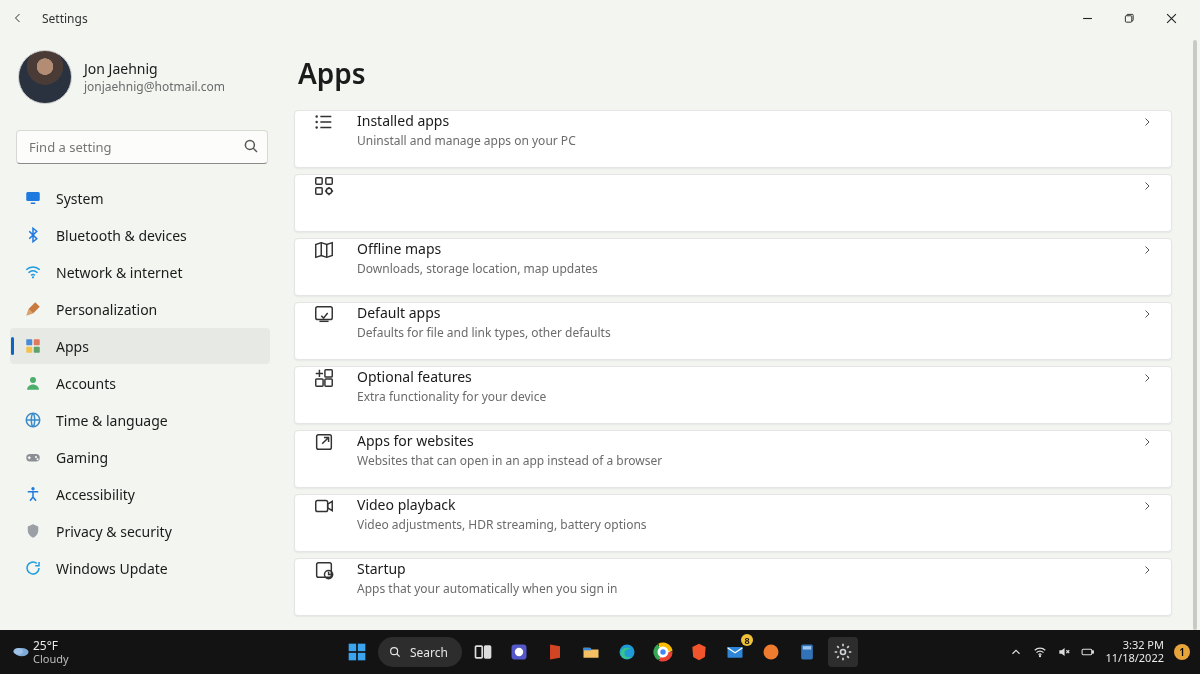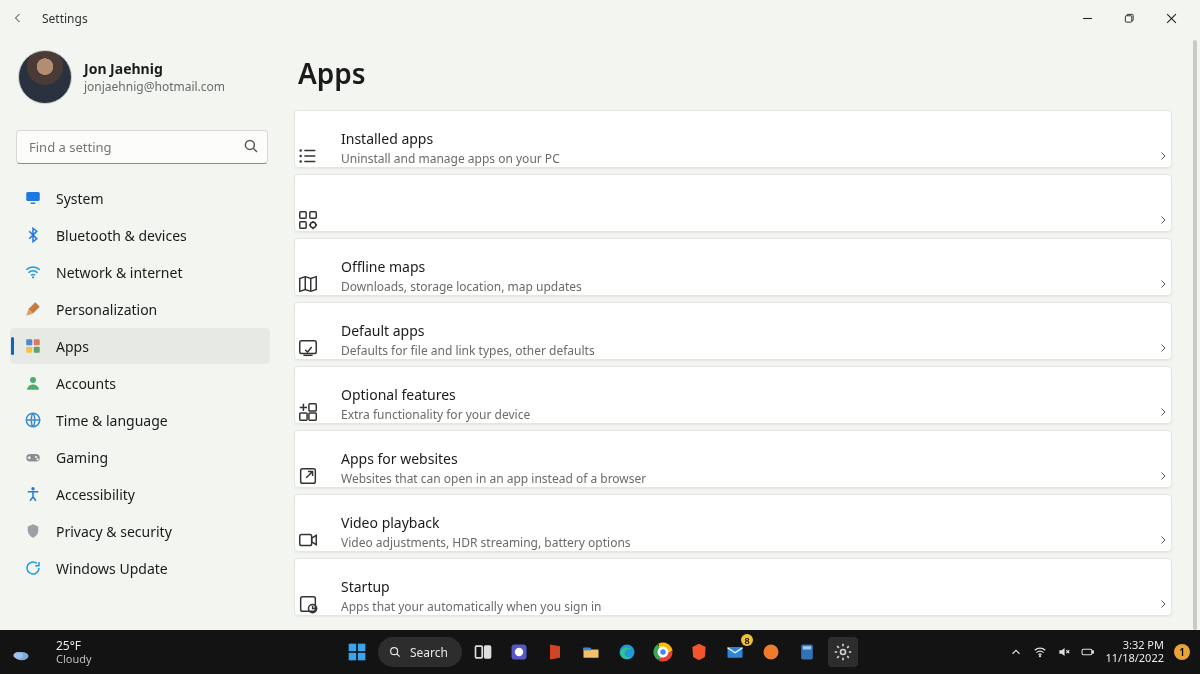--- a/index.html
+++ b/index.html
@@ -28,49 +28,49 @@
   .win-ctrl{display:flex}
   .win-ctrl div{width:42px;height:28px;display:flex;align-items:center;justify-content:center;color:#222}
   .win-ctrl div svg{width:11px;height:11px}
 
   .content{display:flex;height:calc(100% - 36px - 44px);}
 
   
   .sidebar{width:280px;padding:10px 10px 0 14px}
   .profile{display:flex;align-items:center;gap:12px;padding:4px 4px 18px 4px}
   .avatar{width:54px;height:54px;border-radius:50%;background:radial-gradient(circle at 50% 30%, #b28d73 0 18%, #4a3b36 19% 40%, #2a3240 41% 100%);border:1px solid #c9c9c9}
-  .profile .name{font-weight:700;font-size:14px}
+  .profile .name{font-weight:400;font-size:14px}
   .profile .email{font-size:12px;color:var(--muted)}
 
   .search{position:relative;margin:8px 2px 16px 2px}
   .search input{width:100%;height:34px;border:1px solid #d7d9d4;border-bottom:1.5px solid #8a8a8a;background:#fcfdfb;border-radius:4px;padding:0 34px 0 12px;font-size:13px;color:#333;outline:none}
   .search .s-icon{position:absolute;right:8px;top:7px;color:#555}
 
   .nav{display:flex;flex-direction:column;gap:1px;margin-left:-4px}
   .nav-item{display:flex;align-items:center;gap:14px;height:36px;padding:0 12px 0 14px;border-radius:4px;font-size:14px;cursor:default;position:relative}
   .nav-item .nicon{width:18px;height:18px;display:flex;align-items:center;justify-content:center}
   .nav-item.selected{background:var(--sidebar-sel)}
   .nav-item.selected::before{content:"";position:absolute;left:1px;top:9px;bottom:9px;width:3px;background:#0a66c2;border-radius:2px}
 
   
   .main{flex:1;padding:12px 20px 0 14px;overflow:hidden;position:relative}
   .page-title{font-size:28px;font-weight:600;margin:6px 0 18px 4px}
   .cards{display:flex;flex-direction:column;gap:6px;padding-right:8px}
-  .card{display:flex;align-items:flex-end;background:var(--panel);border:1px solid var(--panel-border);border-radius:4px;height:58px;padding:0 2px;box-shadow:var(--shadow)}
+  .card{display:flex;align-items:flex-start;background:var(--panel);border:1px solid var(--panel-border);border-radius:4px;height:58px;padding:0 18px;box-shadow:var(--shadow)}
   .card .cicon{width:22px;height:22px;margin-right:22px;display:flex;align-items:center;justify-content:center;color:#323232}
   .card .ctext{display:flex;flex-direction:column;gap:2px}
   .card .ctitle{font-size:14px}
   .card .csub{font-size:12px;color:var(--muted)}
   .card .chev{margin-left:auto;color:#555}
 
   .vscroll{position:absolute;right:3px;top:4px;bottom:0;width:4px;background:#c8cbc4;border-radius:3px}
 
   
   .taskbar{position:absolute;left:0;right:0;bottom:0;height:44px;background:var(--taskbar);color:#eaeaea;display:flex;align-items:center;padding:0 10px;font-size:12px}
-  .tb-left{display:flex;align-items:flex-end;gap:24px}
+  .tb-left{display:flex;align-items:flex-start;gap:1px}
   .weather-ico{width:22px;height:22px}
   .tb-left .wtxt{display:flex;flex-direction:column;line-height:1.1}
   .wtxt .temp{font-size:12px}
   .wtxt .cond{font-size:11px;color:#bdbdbd}
 
   .tb-center{position:absolute;left:50%;transform:translateX(-50%);display:flex;align-items:center;gap:6px}
   .tbicon{width:30px;height:30px;border-radius:4px;display:flex;align-items:center;justify-content:center}
   .tbicon svg{width:20px;height:20px}
   .searchpill{display:flex;align-items:center;gap:8px;background:var(--taskbar-btn);height:30px;padding:0 14px 0 10px;border-radius:15px;color:#e6e6e6;font-size:12px}
   .badge{position:absolute;top:-3px;right:-3px;background:#f0c23c;color:#000;font-size:9px;min-width:12px;height:12px;border-radius:6px;display:flex;align-items:center;justify-content:center;padding:0 2px;font-weight:600}

